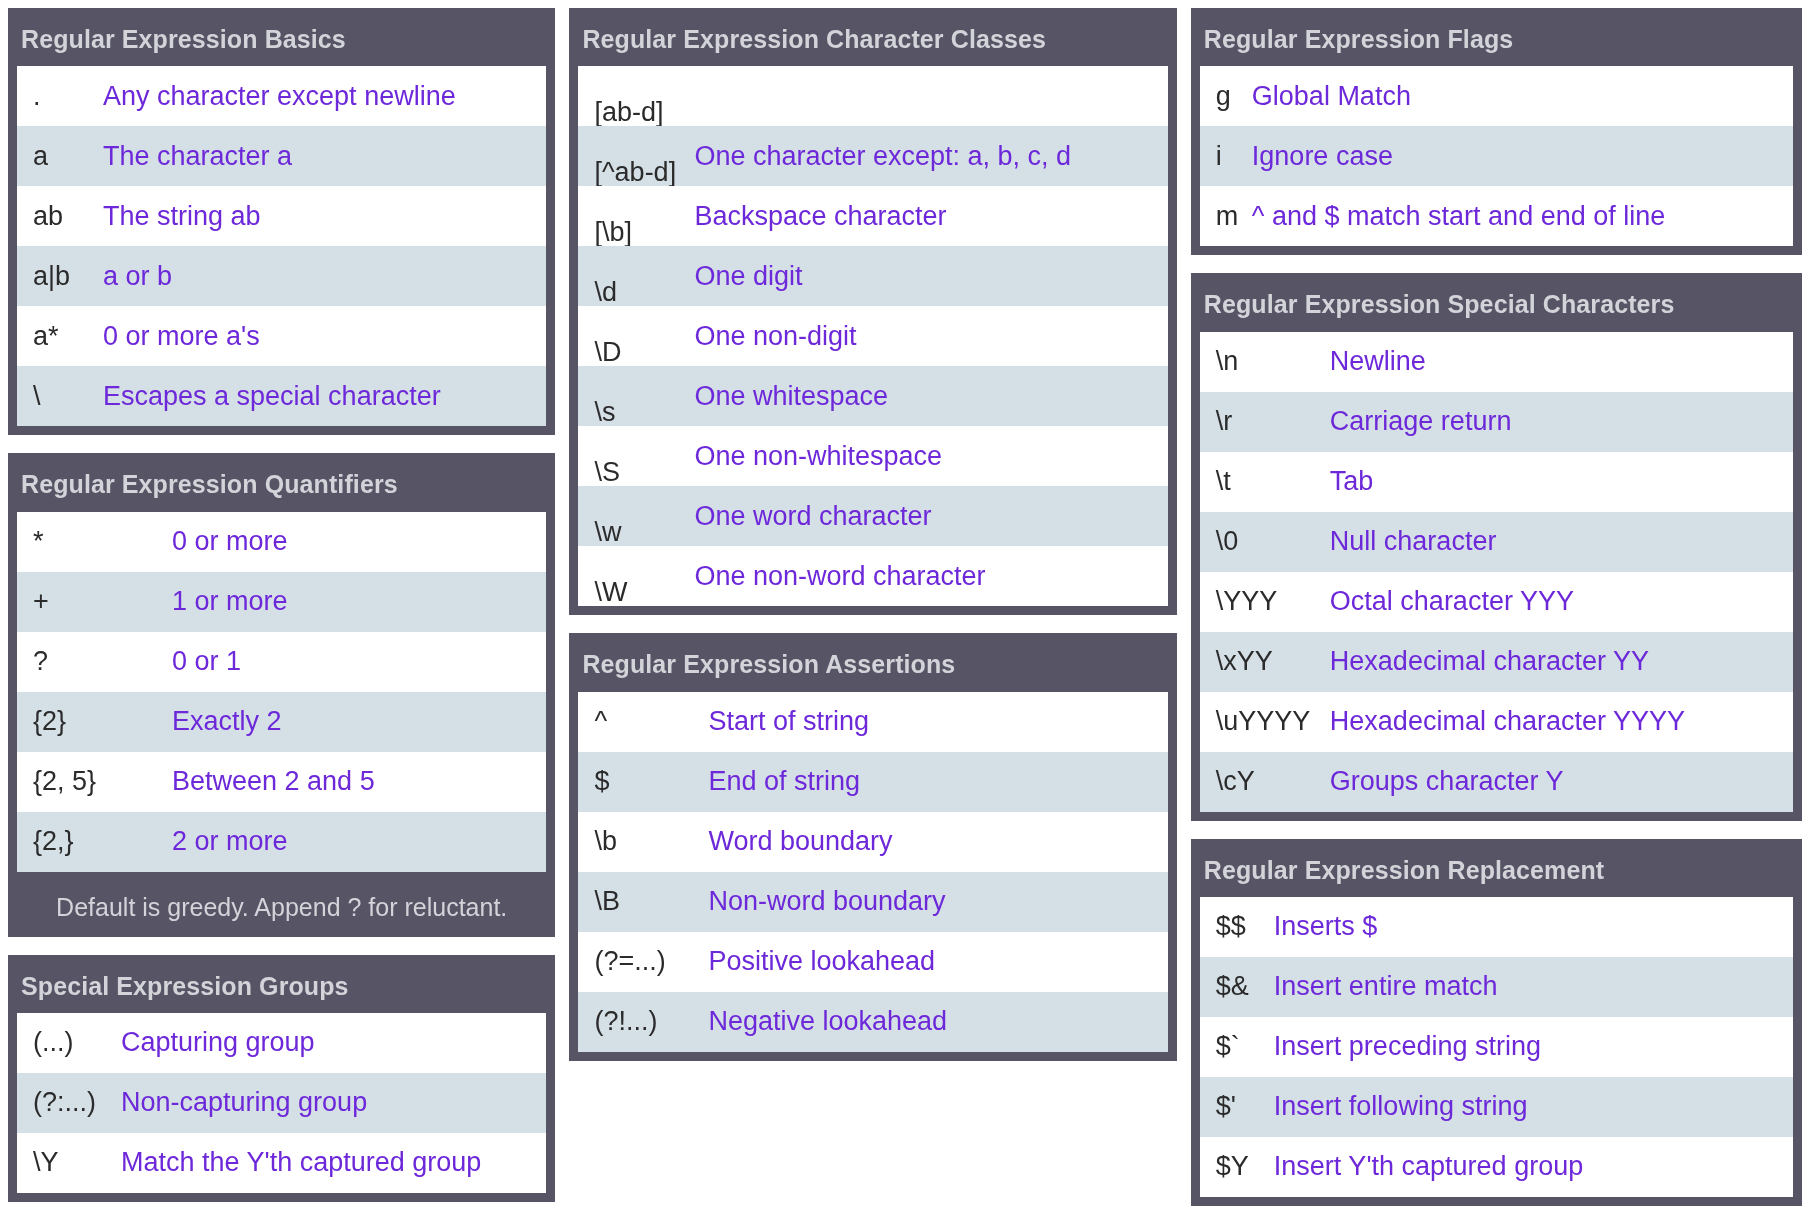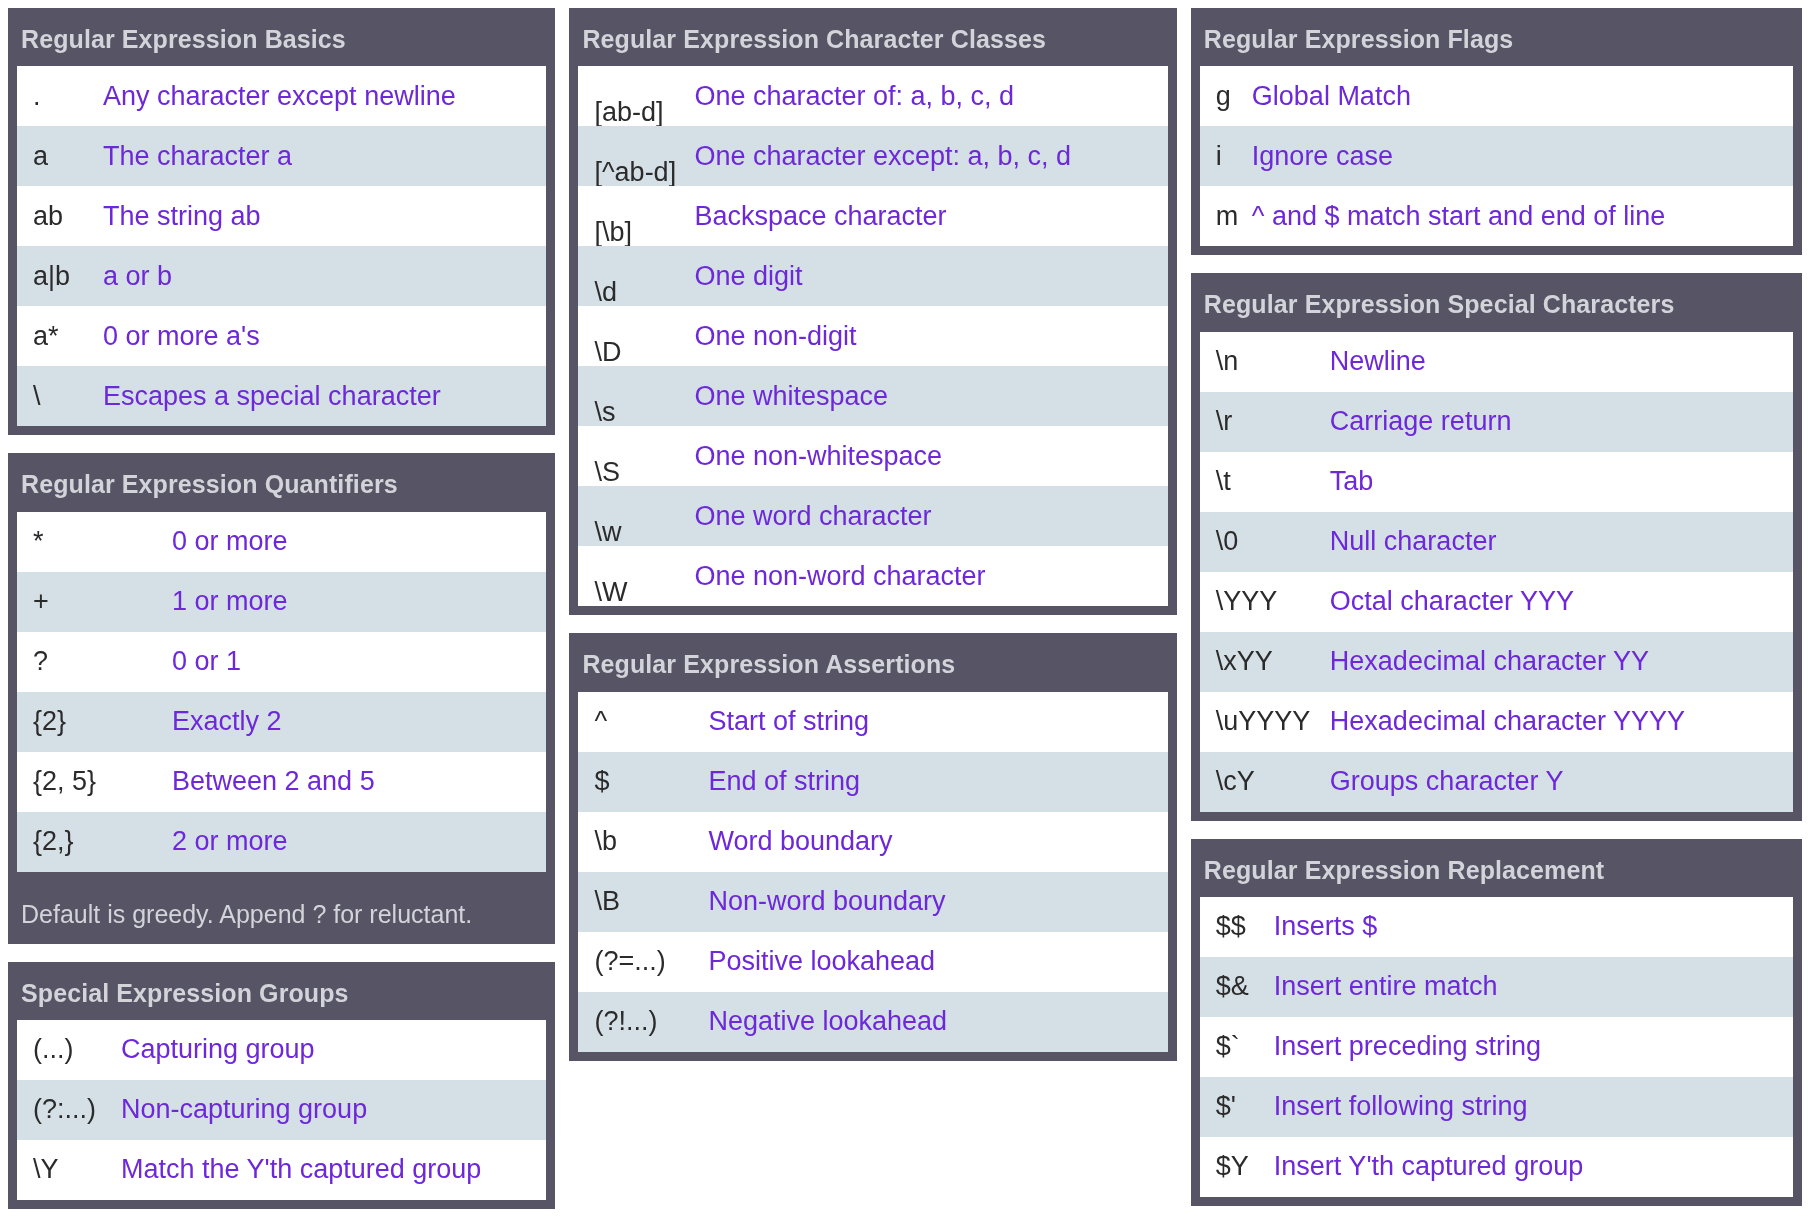--- a/index.html
+++ b/index.html
@@ -84,22 +84,22 @@
   .w-groups .sym      { width: 104px; }
   .w-classes .sym     { width: 116px; margin-top: 32px; }
   .w-assert .sym      { width: 130px; }
   .w-flags .sym       { width: 52px; }
   .w-special .sym     { width: 130px; }
   .w-replace .sym     { width: 74px; }
 
   .panel-footer {
     color: #d3d4d9;
     font-size: 25px;
-    text-align: left;
-    padding: 28px 4px 6px 4px;
+    text-align: center;
+    padding: 21px 4px 6px 4px;
   }
 </style>
 </head>
 <body>
 
 <div class="sheet">
 
   <div class="column col-left">
 
     <div class="panel">
@@ -183,21 +183,20 @@
 
   </div>
 
   <div class="column col-middle">
 
     <div class="panel">
       <div class="panel-title">Regular Expression Character Classes</div>
       <div class="rows w-classes">
           <div class="row">
             <span class="sym">[ab-d]</span>
-            <span class="desc">One character of: a, b, c, d</span>
           </div>
           <div class="row alt">
             <span class="sym">[^ab-d]</span>
             <span class="desc">One character except: a, b, c, d</span>
           </div>
           <div class="row">
             <span class="sym">[\b]</span>
             <span class="desc">Backspace character</span>
           </div>
           <div class="row alt">

